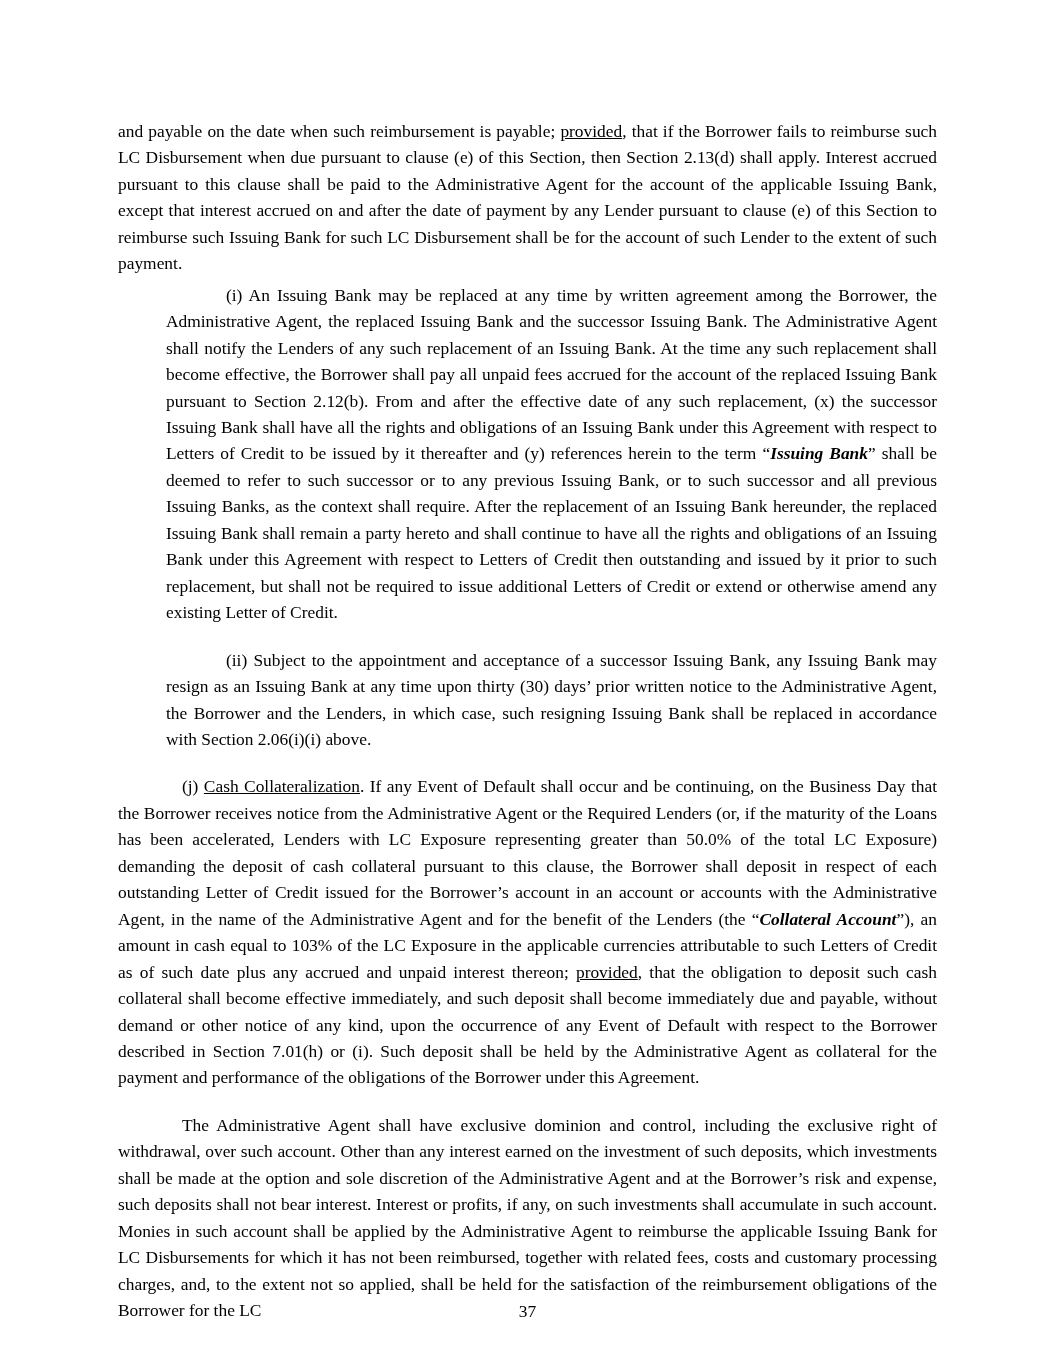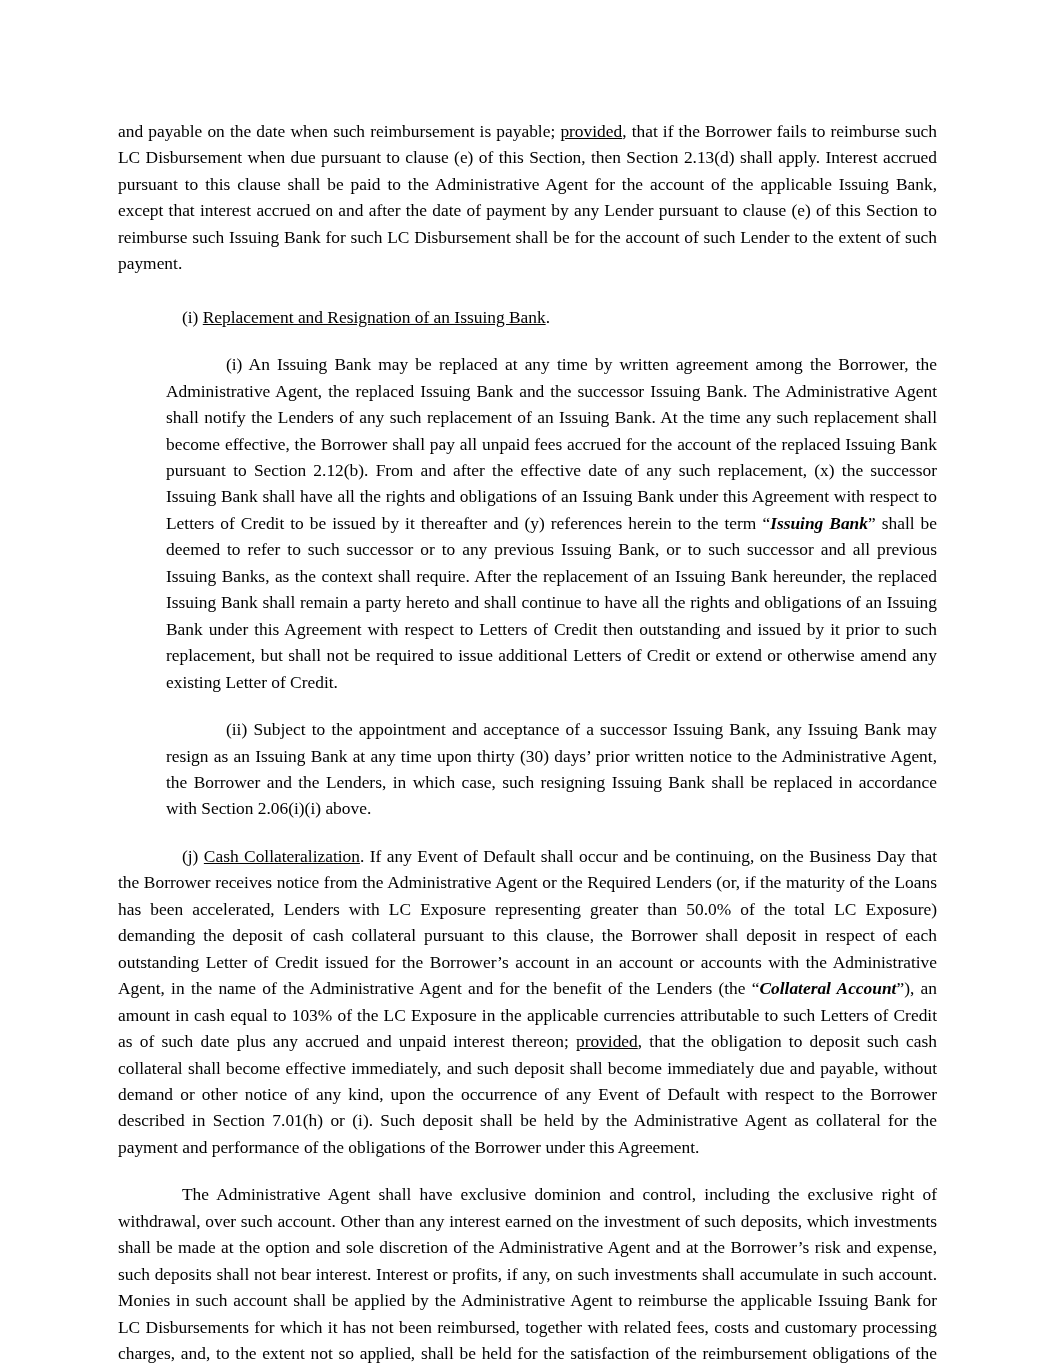--- a/index.html
+++ b/index.html
@@ -24,21 +24,21 @@
     font-size: 17.4px;
     line-height: 1.52;
     text-align: justify;
     text-justify: inter-word;
     hyphens: none;
   }
   p {
     margin: 0 0 0 0;
   }
   .p-flush {
-    margin-bottom: 27px;
+    margin-bottom: 5px;
   }
   .p-indent {
     text-indent: 64px;
     margin-bottom: 21px;
   }
   .p-sub {
     margin-left: 48px;
     text-indent: 60px;
     margin-bottom: 21px;
   }
@@ -61,21 +61,20 @@
 </style>
 </head>
 <body>
 
 <div class="page">
 
   <div class="body-text">
 
     <p class="p-flush"><span>and payable on the date when such reimbursement is payable; </span><span class="u">provided</span><span>, that if the Borrower fails to reimburse such LC Disbursement when due pursuant to clause (e) of this Section, then Section 2.13(d) shall apply. Interest accrued pursuant to this clause shall be paid to the Administrative Agent for the account of the applicable Issuing Bank, except that interest accrued on and after the date of payment by any Lender pursuant to clause (e) of this Section to reimburse such Issuing Bank for such LC Disbursement shall be for the account of such Lender to the extent of such payment.</span></p>
 
-    <p class="p-heading-i"><span>(i) </span><span class="u">Replacement and Resignation of an Issuing Bank</span><span>.</span></p>
 
     <p class="p-sub"><span>(i) An Issuing Bank may be replaced at any time by written agreement among the Borrower, the Administrative Agent, the replaced Issuing Bank and the successor Issuing Bank. The Administrative Agent shall notify the Lenders of any such replacement of an Issuing Bank. At the time any such replacement shall become effective, the Borrower shall pay all unpaid fees accrued for the account of the replaced Issuing Bank  pursuant to Section 2.12(b). From and after the effective date of any such replacement, (x) the successor Issuing Bank shall have all the rights and obligations of an Issuing Bank under this Agreement with respect to Letters of Credit to be issued by it thereafter and (y) references herein to the term “</span><span class="bi">Issuing Bank</span><span>” shall be deemed to refer to such successor or to any previous Issuing Bank, or to such successor and all previous Issuing Banks, as the context shall require. After the replacement of an Issuing Bank hereunder, the replaced Issuing Bank shall remain a party hereto and shall continue to have all the rights and obligations of an Issuing Bank under this Agreement with respect to Letters of Credit then outstanding and issued by it prior to such replacement, but shall not be required to issue additional Letters of Credit or extend or otherwise amend any existing Letter of Credit.</span></p>
 
     <p class="p-sub"><span>(ii) Subject to the appointment and acceptance of a successor Issuing Bank, any Issuing Bank may resign as an Issuing Bank at any time upon thirty (30) days’ prior written notice to the Administrative Agent, the Borrower and the Lenders, in which case, such resigning Issuing Bank shall be replaced in accordance with Section 2.06(i)(i) above.</span></p>
 
     <p class="p-indent"><span>(j) </span><span class="u">Cash Collateralization</span><span>. If any Event of Default shall occur and be continuing, on the Business Day that the Borrower receives notice from the Administrative Agent or the Required Lenders (or, if the maturity of the Loans has been accelerated, Lenders with LC Exposure representing greater than 50.0% of the total LC Exposure) demanding the deposit of cash collateral pursuant to this clause, the Borrower shall deposit in respect of each outstanding Letter of Credit issued for the Borrower’s account in an account or accounts with the Administrative Agent, in the name of the Administrative Agent and for the benefit of the Lenders (the “</span><span class="bi">Collateral Account</span><span>”), an amount in cash equal to 103% of the LC Exposure in the applicable currencies attributable to such Letters of Credit as of such date plus any accrued and unpaid interest thereon; </span><span class="u">provided</span><span>, that the obligation to deposit such cash  collateral shall become effective immediately, and such deposit shall become immediately due and payable, without demand or other notice of any kind, upon the occurrence of any Event of Default with respect to the Borrower described in Section 7.01(h) or (i). Such deposit shall be held by the Administrative Agent as collateral for the payment and performance of the obligations of the Borrower under this Agreement.</span></p>
 
     <p class="p-indent"><span>The Administrative Agent shall have exclusive dominion and control, including the exclusive right of withdrawal, over such account. Other than any interest earned on the investment of such deposits, which investments shall be made at the option and sole discretion of the Administrative Agent and at the Borrower’s risk and expense, such deposits shall not bear interest. Interest or profits, if any, on such investments shall accumulate in such account. Monies in such account shall be applied by the Administrative Agent to reimburse the applicable Issuing Bank for LC Disbursements for which it has not been reimbursed, together with related fees, costs and customary processing charges, and, to the extent not so applied, shall be held for the satisfaction of the reimbursement obligations of the Borrower for the LC</span></p>
 
   </div>

